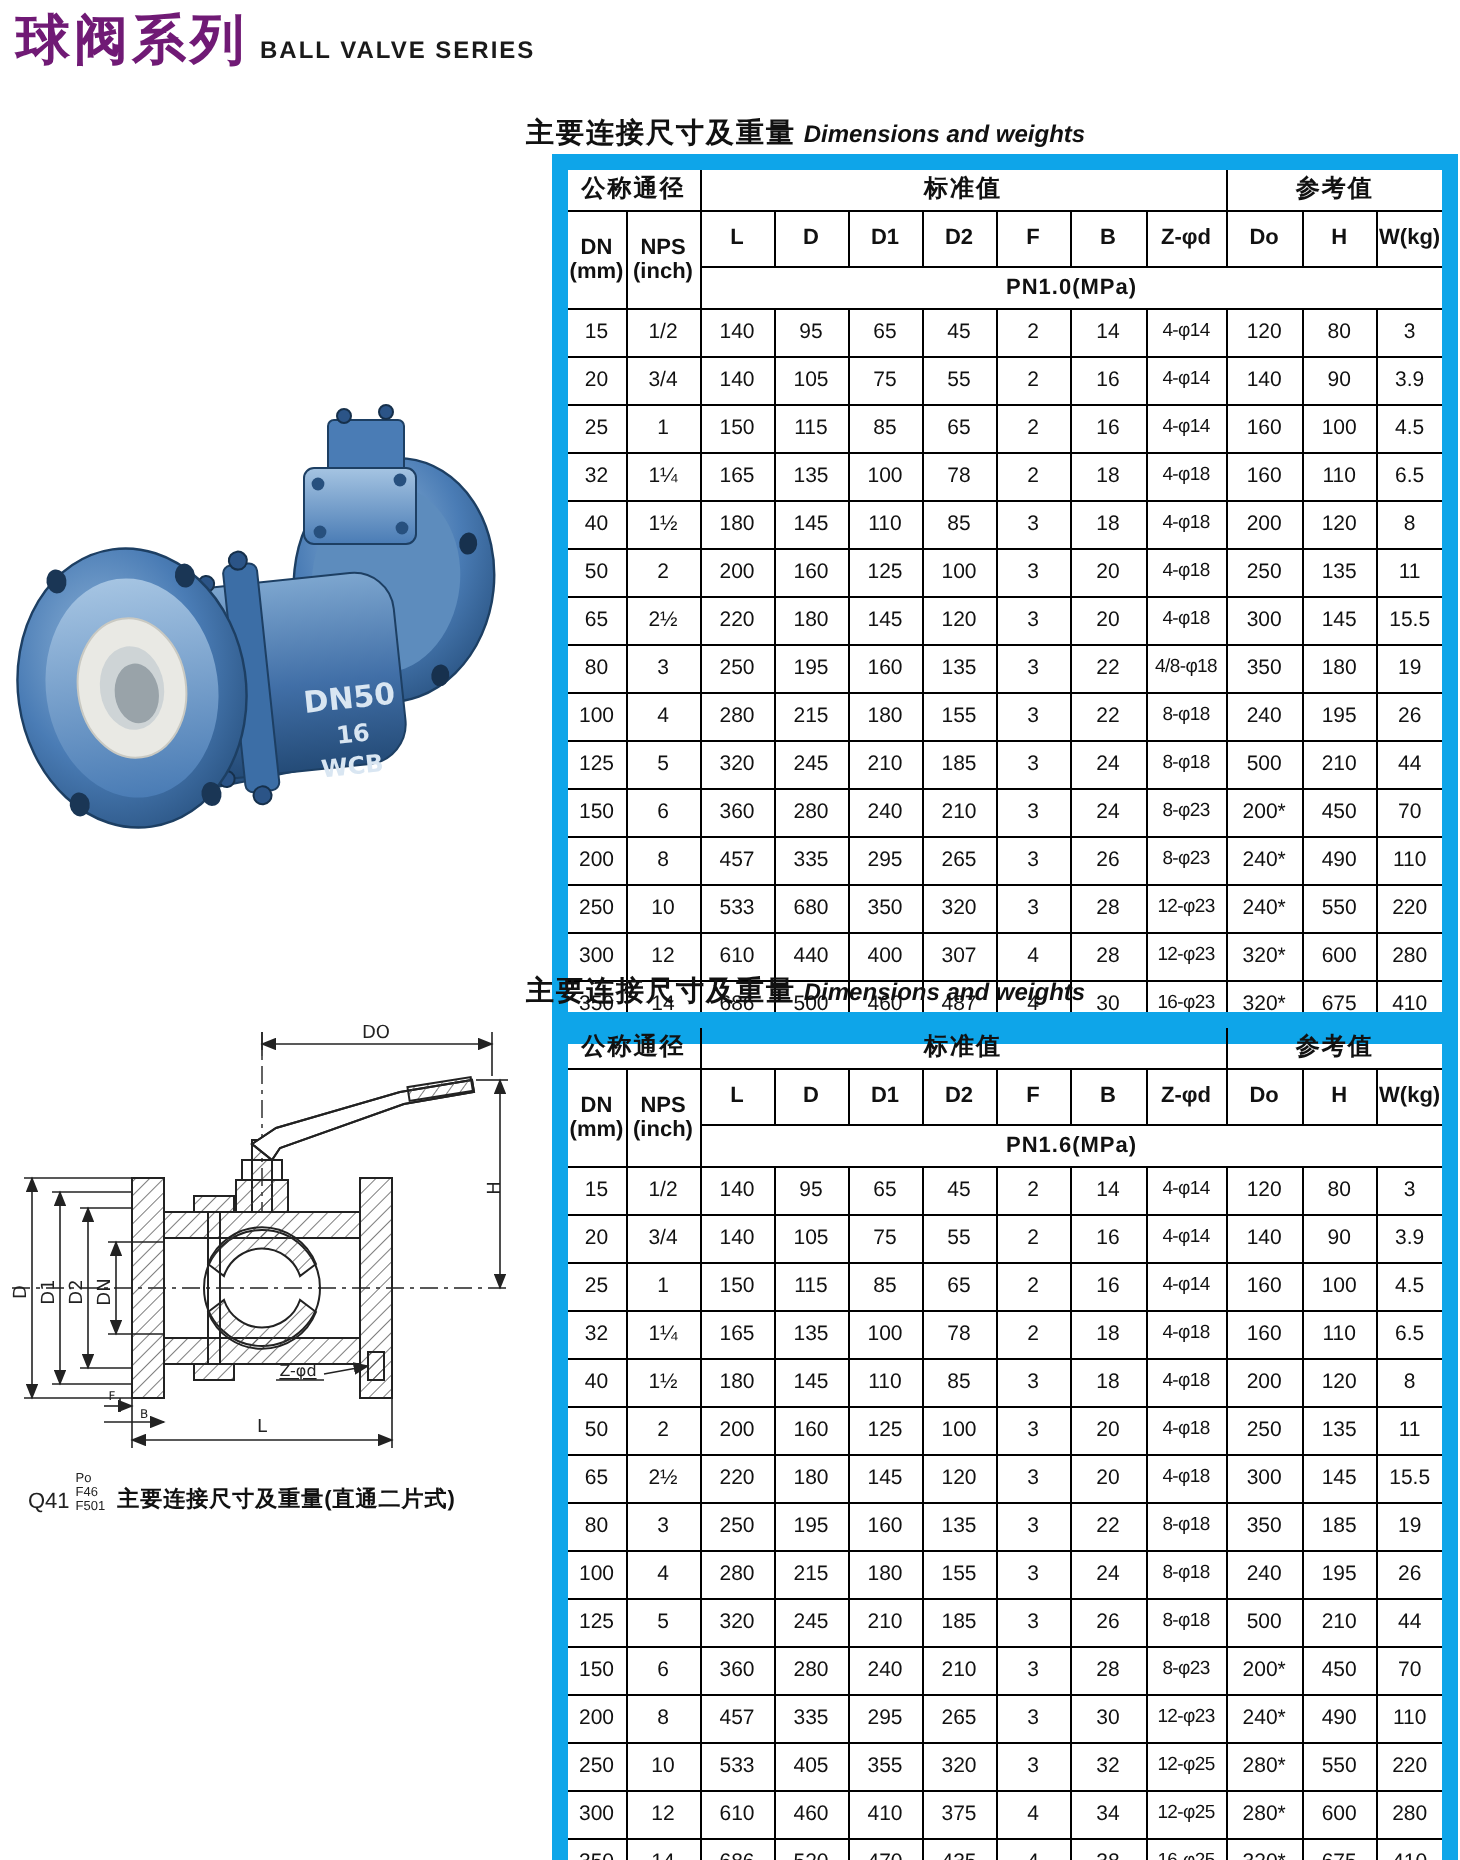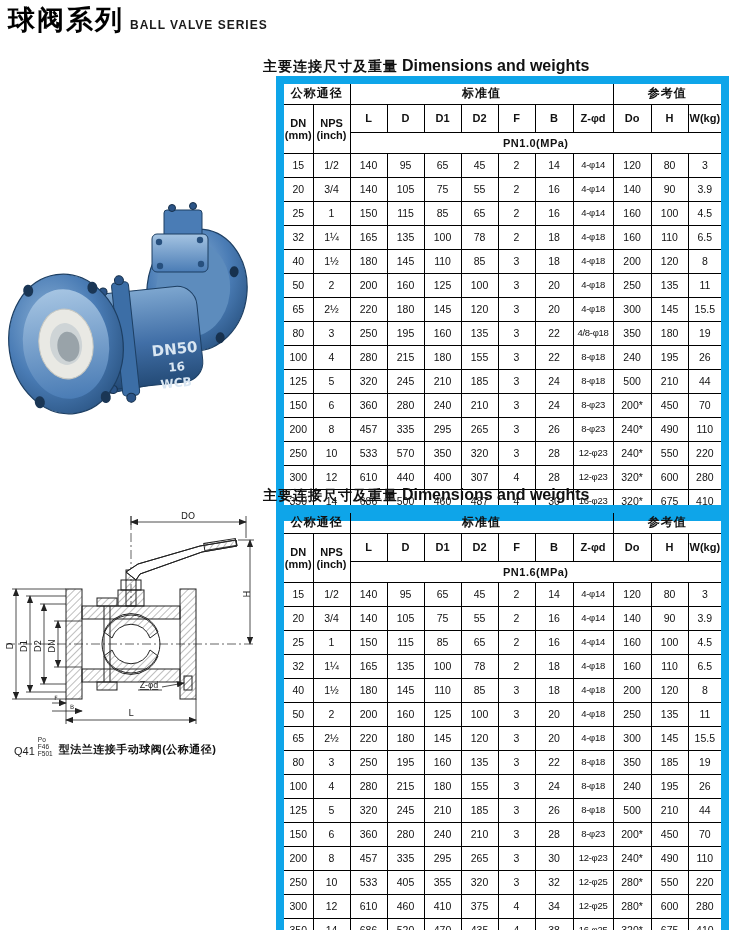--- a/index.html
+++ b/index.html
@@ -3,30 +3,30 @@
 <meta charset="utf-8">
 <style>
   html,body{margin:0;padding:0;}
   body{
     width:730px;height:930px;position:relative;background:#ffffff;
     font-family:"Liberation Sans","DejaVu Sans",sans-serif;color:#111;
     overflow:hidden;
   }
   
   .page-title{position:absolute;left:8px;top:2px;white-space:nowrap;}
-  .page-title .zh{font-size:27px;font-weight:bold;letter-spacing:2px;color:#000000;}
+  .page-title .zh{font-size:27px;font-weight:bold;letter-spacing:2px;color:#701a75;}
   .page-title .en{font-size:12px;font-weight:600;letter-spacing:1px;color:#1a1a1a;margin-left:6px;}
 
   
   .section{position:absolute;left:262px;width:468px;}
   .section-1{top:58px;}
   .section-2{top:487px;}
   .section-title{font-size:14px;white-space:nowrap;margin:0 0 2px 1px;line-height:16px;}
   .section-title .zh{font-weight:bold;letter-spacing:1px;}
-  .section-title .en{font-weight:600;font-size:16px;}
+  .section-title .en{font-weight:600;font-size:12px;font-style:italic;}
   table.spec{
     border-collapse:collapse;table-layout:fixed;width:445px;margin-left:14px;
     border:8px solid #0ea5e9;
   }
   table.spec th,table.spec td{
     border:1px solid #000;text-align:center;vertical-align:middle;
     font-size:10.5px;padding:0;line-height:1.1;color:#111;
   }
   table.spec thead th{font-weight:bold;}
   table.spec .group-row th{height:20px;font-size:12px;letter-spacing:1px;}
@@ -217,21 +217,21 @@
 </svg>
 </div>
 
 <div class="caption">
   <span class="model">Q41</span>
   <span class="linings">
     <span>Po</span>
     <span>F46</span>
     <span>F501</span>
   </span>
-  <span class="desc">型法兰连接手动球阀(公称通径)</span>
+  <span class="desc">主要连接尺寸及重量(直通二片式)</span>
 </div>
 
 <div class="section section-1">
   <div class="section-title">
     <span class="zh">主要连接尺寸及重量</span>
     <span class="en">Dimensions and weights</span>
   </div>
   <table class="spec">
     <colgroup>
       <col style="width:33px">
@@ -443,21 +443,21 @@
           <td>26</td>
           <td>8-φ23</td>
           <td>240*</td>
           <td>490</td>
           <td>110</td>
         </tr>
         <tr>
           <td>250</td>
           <td>10</td>
           <td>533</td>
-          <td>570</td>
+          <td>680</td>
           <td>350</td>
           <td>320</td>
           <td>3</td>
           <td>28</td>
           <td>12-φ23</td>
           <td>240*</td>
           <td>550</td>
           <td>220</td>
         </tr>
         <tr>

